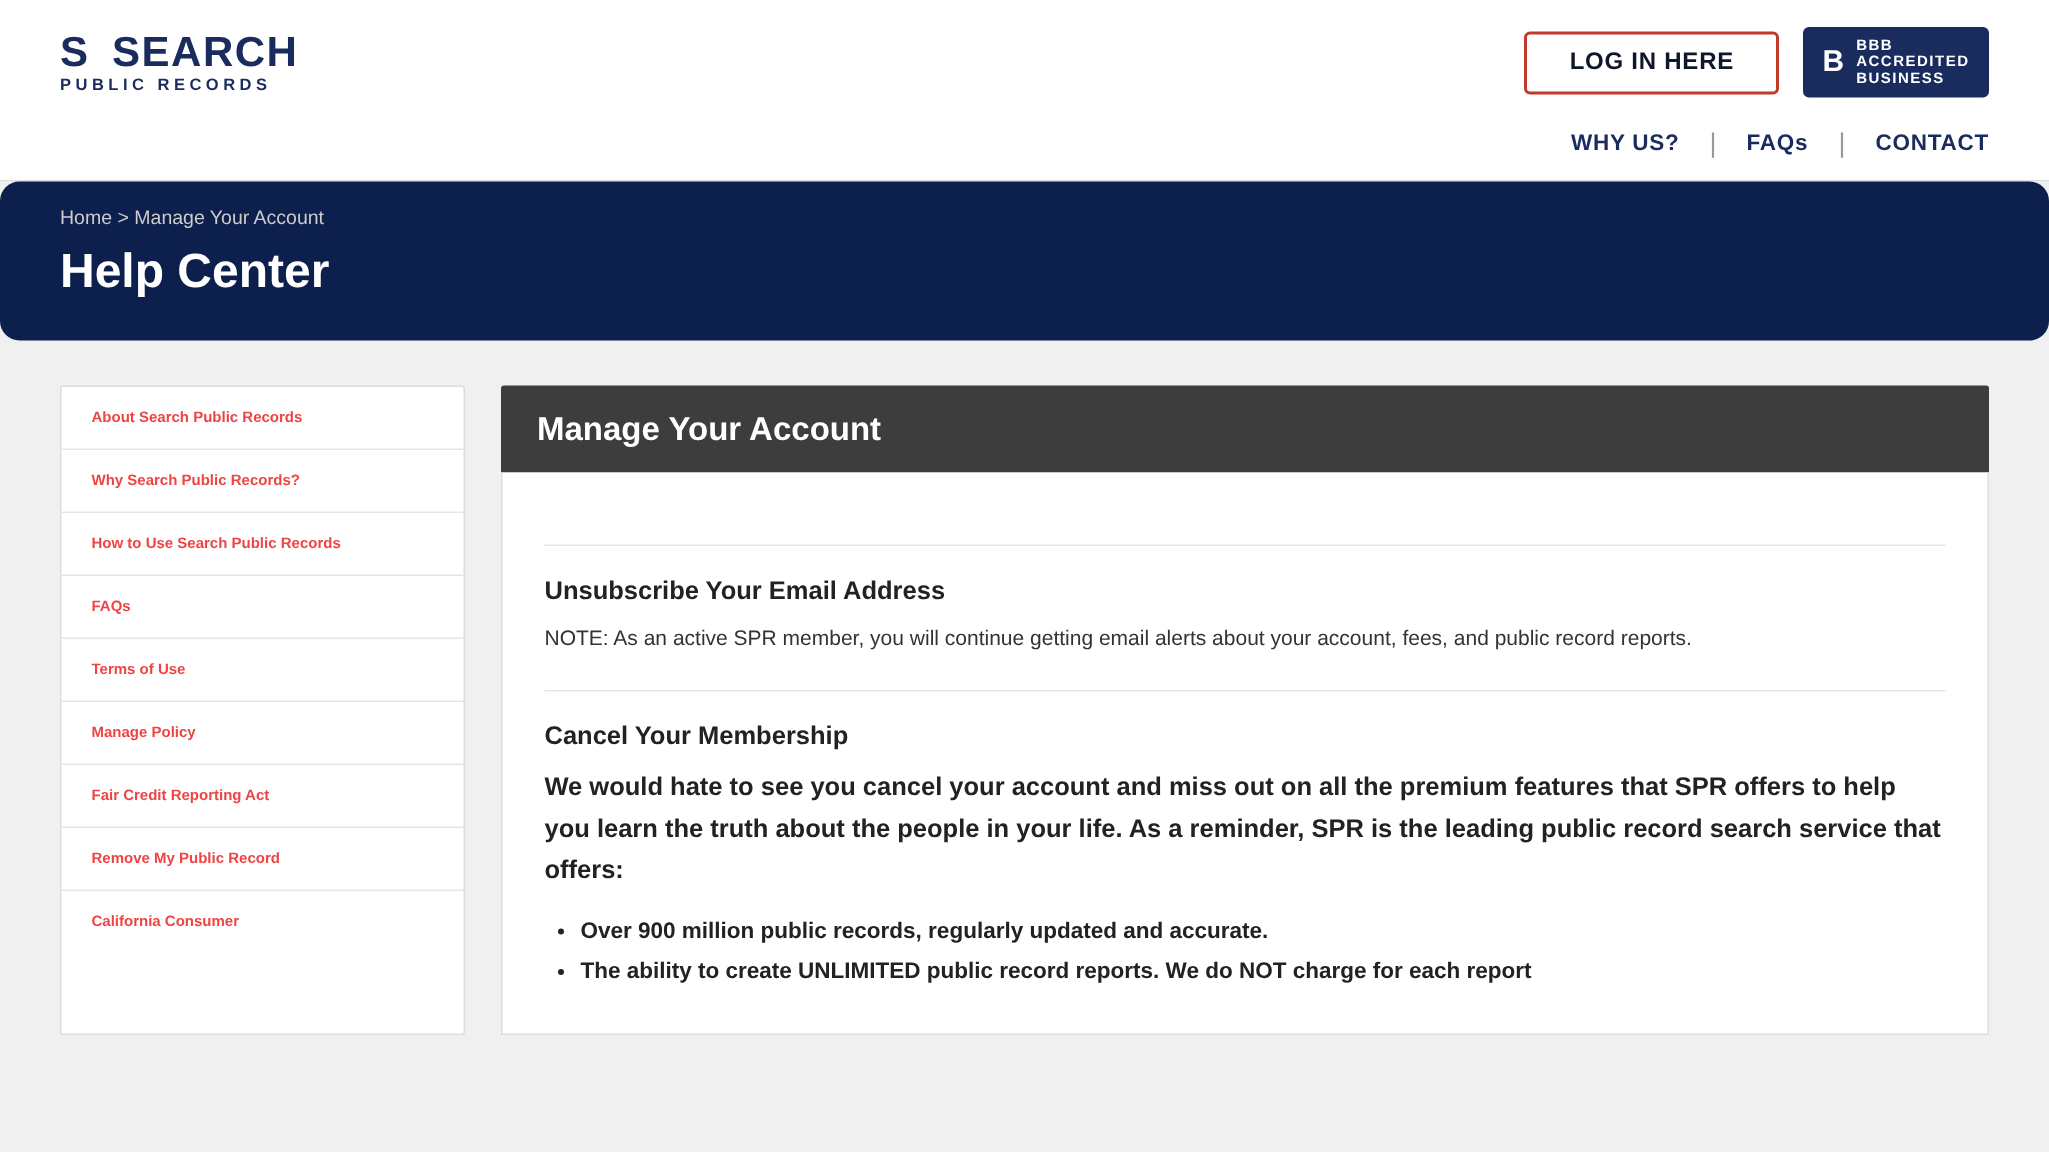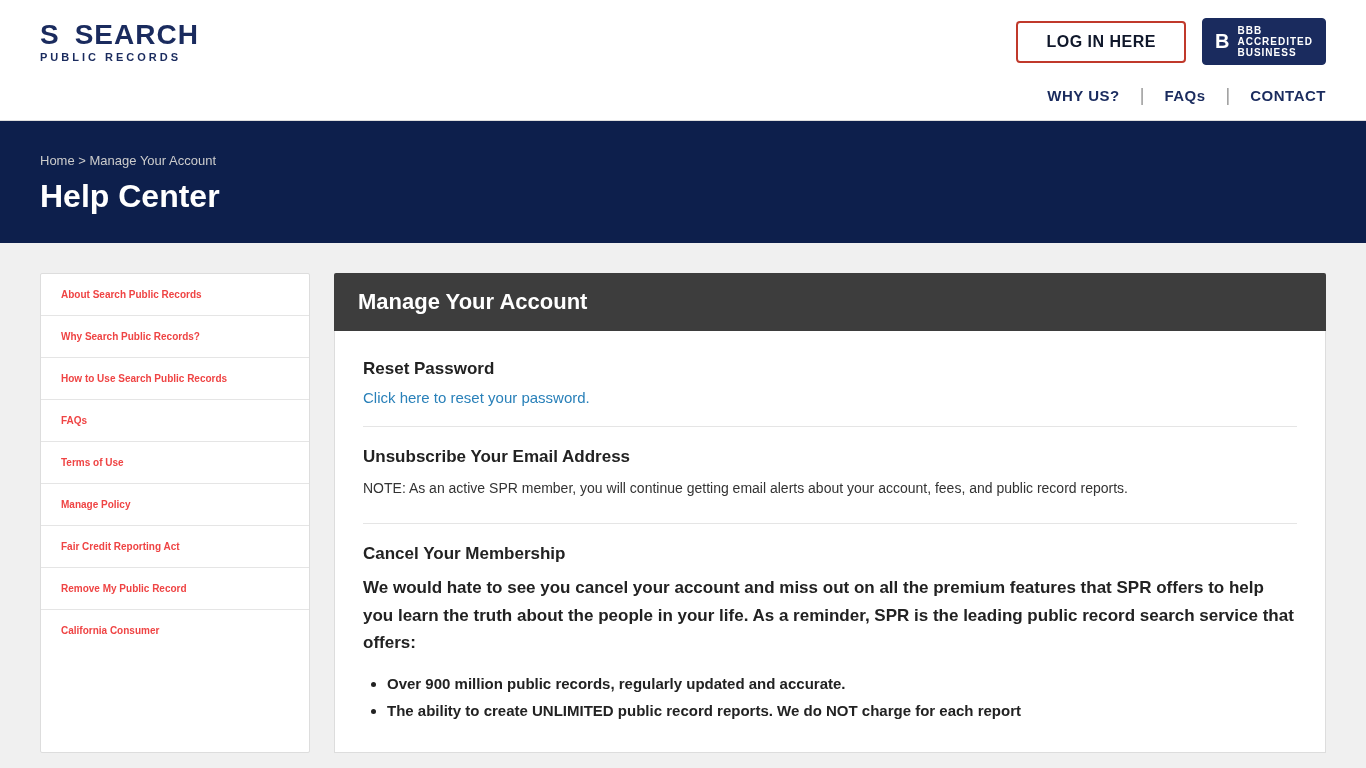--- a/index.html
+++ b/index.html
@@ -94,21 +94,22 @@
       font-weight: 700;
       font-size: 15px;
       cursor: pointer;
       text-decoration: none;
       letter-spacing: 0.5px;
     }
 
     
     .hero {
       background: #0d1f4c;
-      padding: 32px 40px 28px;
+      padding: 16px 40px 28px;
+      border-radius: 13px;
     }
     .breadcrumb {
       color: #ccc;
       font-size: 13px;
       margin-bottom: 10px;
     }
     .breadcrumb a {
       color: #ccc;
       text-decoration: none;
     }
@@ -276,24 +277,20 @@
     <div class="sidebar-item">Manage Policy</div>
     <div class="sidebar-item">Fair Credit Reporting Act</div>
     <div class="sidebar-item">Remove My Public Record</div>
     <div class="sidebar-item">California Consumer</div>
   </aside>
 
   <div class="content-panel">
     <div class="content-header">Manage Your Account</div>
     <div class="content-body">
 
-      <div>
-        <div class="section-title">Reset Password</div>
-        <a class="section-link">Click here to reset your password.</a>
-      </div>
 
       <hr class="section-divider">
 
       <div>
         <div class="section-title">Unsubscribe Your Email Address</div>
         <p class="section-note">NOTE: As an active SPR member, you will continue getting email alerts about your account, fees, and public record reports.</p>
       </div>
 
       <hr class="section-divider">
 

